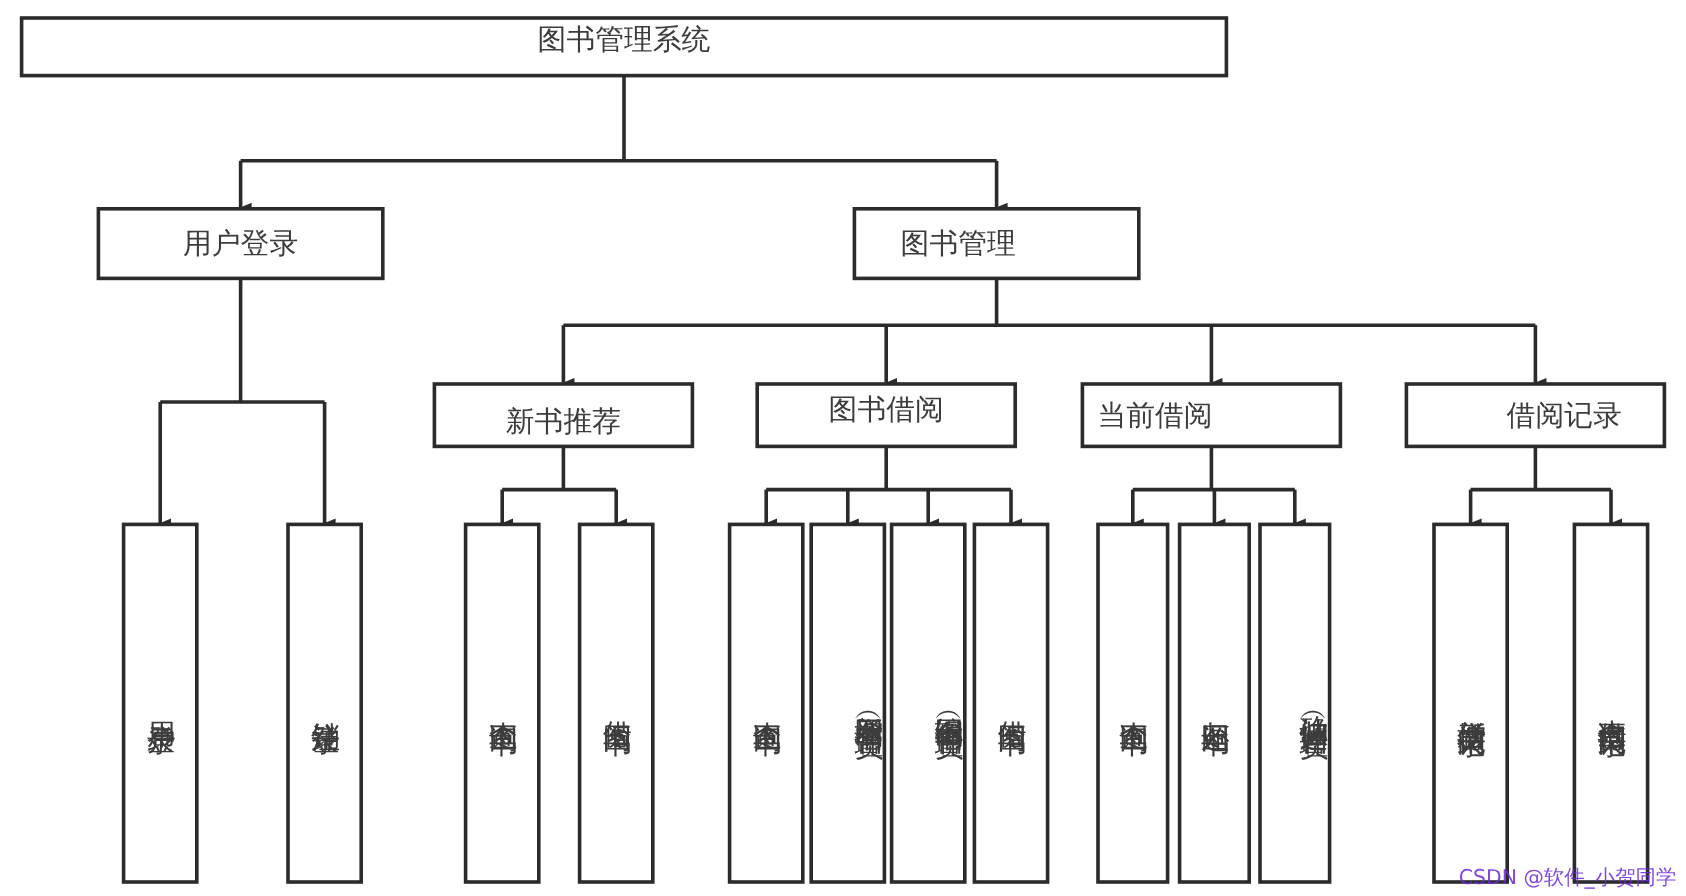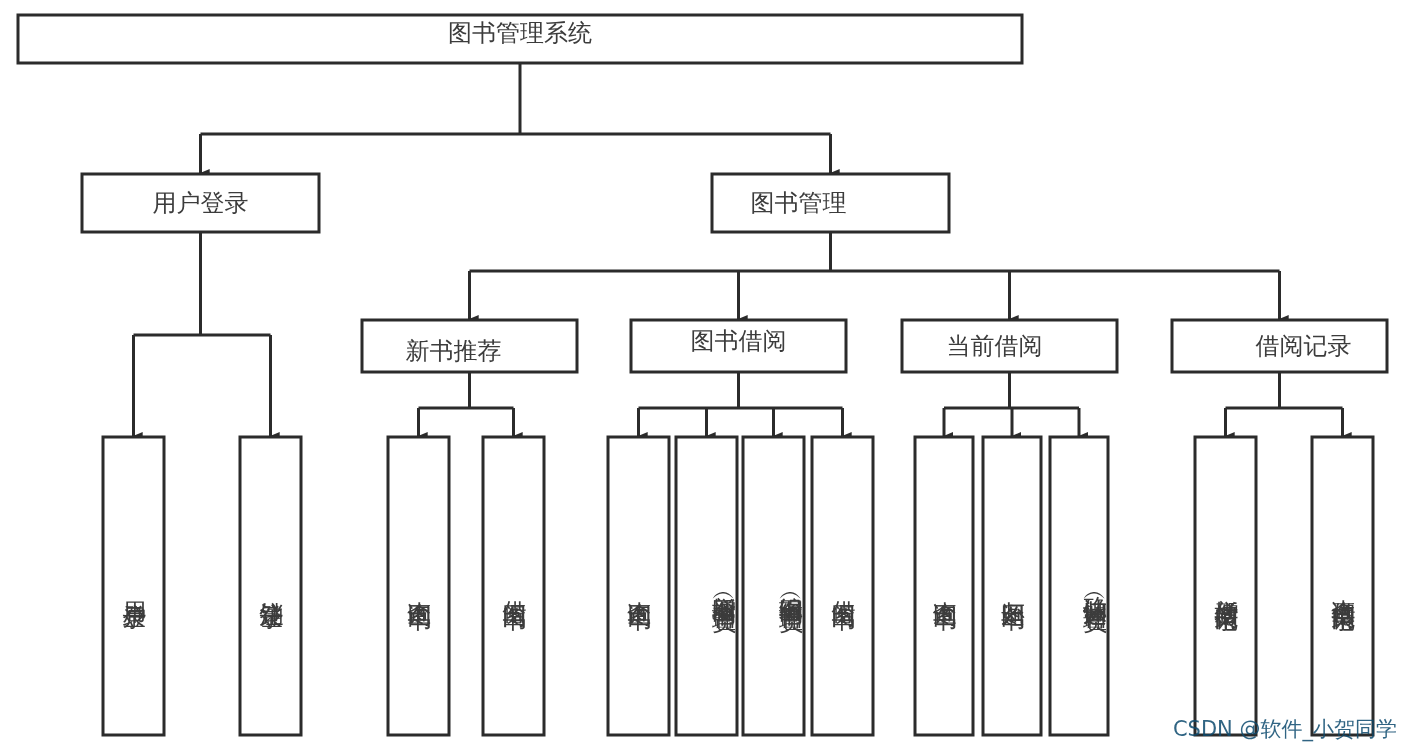--- a/index.html
+++ b/index.html
@@ -10,21 +10,21 @@
   .edge{stroke:#2b2b2b;stroke-width:3;fill:none;stroke-linecap:butt;}
   .vtext{position:absolute;writing-mode:vertical-rl;text-orientation:upright;
          color:#3c3c3c;font-size:24px;line-height:1.16;letter-spacing:2px;
          font-family:"DejaVu Sans","Liberation Sans",sans-serif;
          display:flex;align-items:flex-start;justify-content:center;
          white-space:nowrap;pointer-events:none;}
   .htext{position:absolute;color:#3c3c3c;font-size:24px;
          font-family:"DejaVu Sans","Liberation Sans",sans-serif;
          display:flex;align-items:center;justify-content:center;
          white-space:nowrap;pointer-events:none;}
-  .watermark{position:absolute;right:8px;bottom:4px;color:#0c4a6e;font-size:21px;
+  .watermark{position:absolute;right:8px;bottom:4px;color:#6d28d9;font-size:17px;
              font-family:"DejaVu Sans","Liberation Sans",sans-serif;opacity:.85;
              white-space:nowrap;}
 </style>
 </head>
 <body>
 
 <div id="stage">
 
   <svg id="diagram" viewBox="0 0 1405 747">
     <defs>
@@ -102,23 +102,23 @@
         <rect x="1050" y="437" width="58" height="298" class="node-rect"></rect>
         <rect x="1195" y="437" width="61" height="298" class="node-rect"></rect>
         <rect x="1312" y="437" width="61" height="298" class="node-rect"></rect>
         <rect x="18" y="15" width="1004" height="48" class="node-rect"></rect>
       </g>
   </svg>
 
   <div id="label-layer">
       <div class="htext" style="left: 82px; top: 174px; width: 237px; height: 58px;">用户登录</div>
       <div class="htext" style="left: 680px; top: 174px; width: 237px; height: 58px;">图书管理</div>
-      <div class="htext" style="left: 346px; top: 320px; width: 215px; height: 61px;">新书推荐</div>
+      <div class="htext" style="left: 362px; top: 320px; width: 215px; height: 61px;">新书推荐</div>
       <div class="htext" style="left: 631px; top: 320px; width: 215px; height: 41px;">图书借阅</div>
-      <div class="htext" style="left: 902px; top: 320px; width: 185px; height: 52px;">当前借阅</div>
+      <div class="htext" style="left: 870px; top: 320px; width: 185px; height: 52px;">当前借阅</div>
       <div class="htext" style="left: 1172px; top: 320px; width: 215px; height: 52px; padding-left: 24px;">借阅记录</div>
       <div class="vtext" style="left: 103px; top: 443px; width: 61px; height: 286px; align-items: center;">用户登录</div>
       <div class="vtext" style="left: 240px; top: 443px; width: 61px; height: 286px; align-items: center;">注销登录</div>
       <div class="vtext" style="left: 388px; top: 443px; width: 61px; height: 286px; align-items: center;">查询图书</div>
       <div class="vtext" style="left: 483px; top: 443px; width: 61px; height: 286px; align-items: center;">借阅图书</div>
       <div class="vtext" style="left: 608px; top: 443px; width: 61px; height: 286px; align-items: center;">查询图书</div>
       <div class="vtext" style="left: 676px; top: 443px; width: 61px; height: 286px; align-items: flex-start;">新增图书（管理员）</div>
       <div class="vtext" style="left: 743px; top: 443px; width: 61px; height: 286px; align-items: flex-start;">编辑图书（管理员）</div>
       <div class="vtext" style="left: 812px; top: 443px; width: 61px; height: 286px; align-items: center;">借阅图书</div>
       <div class="vtext" style="left: 915px; top: 443px; width: 58px; height: 286px; align-items: center;">查询图书</div>

